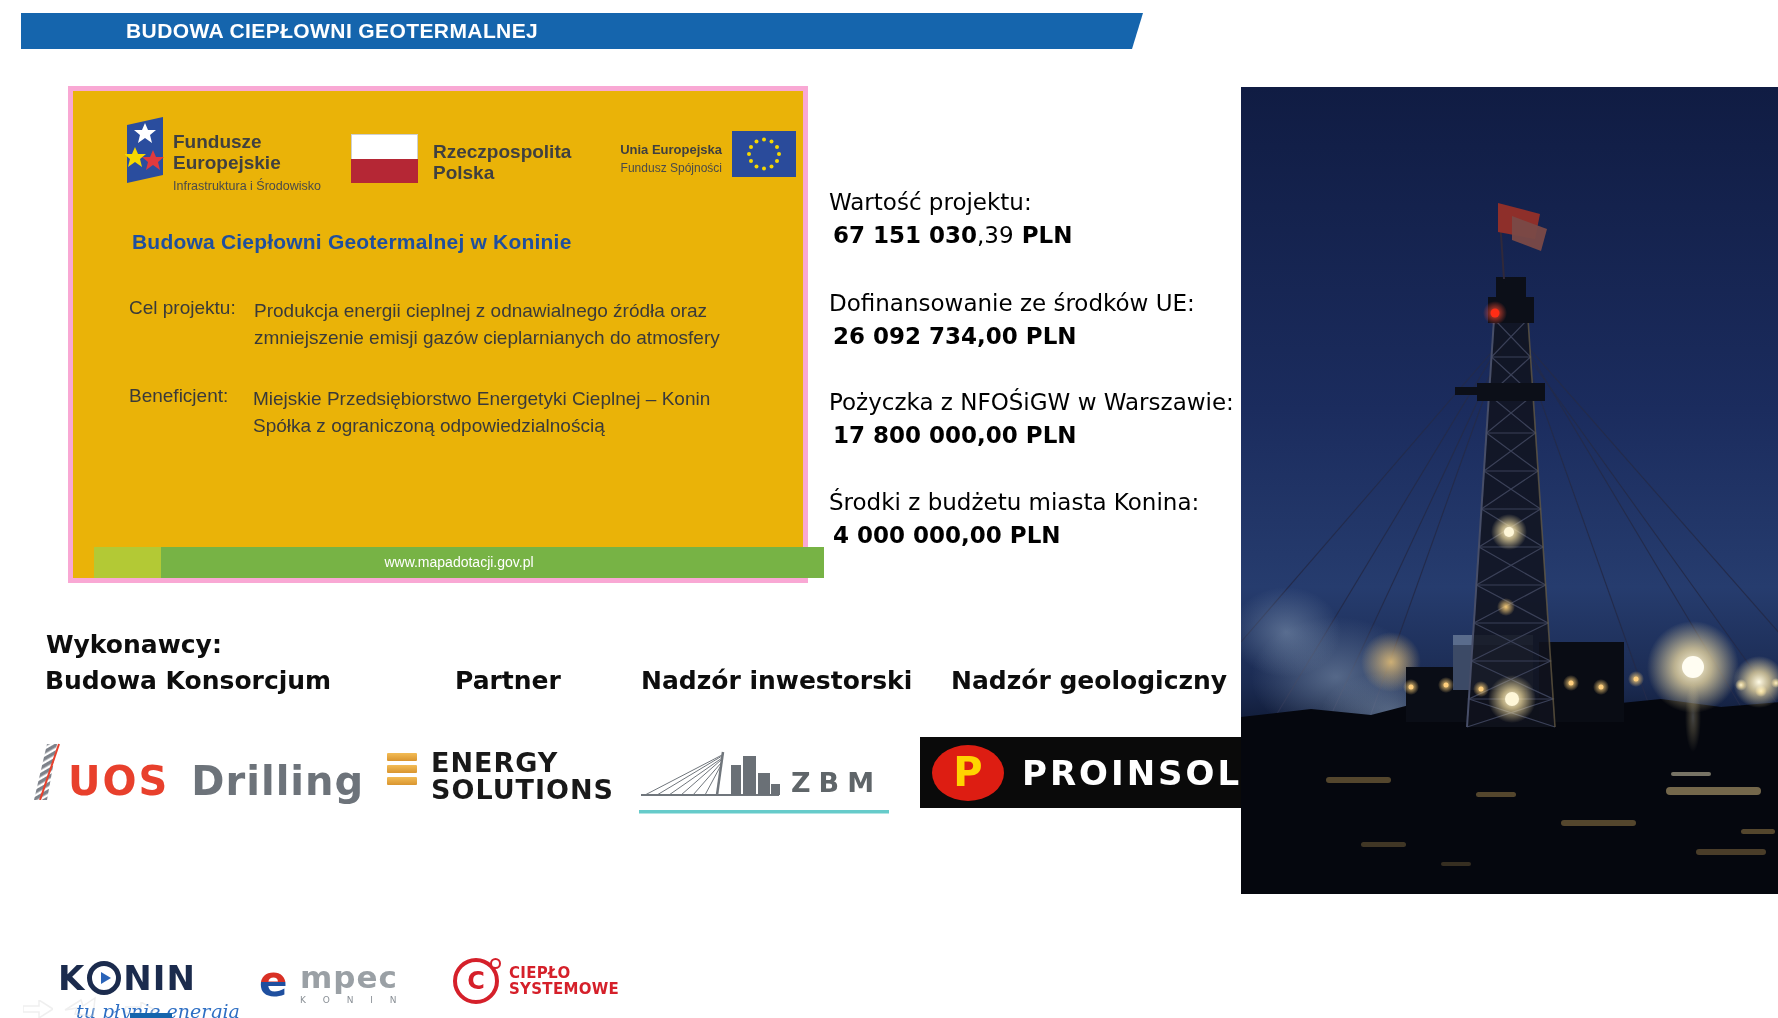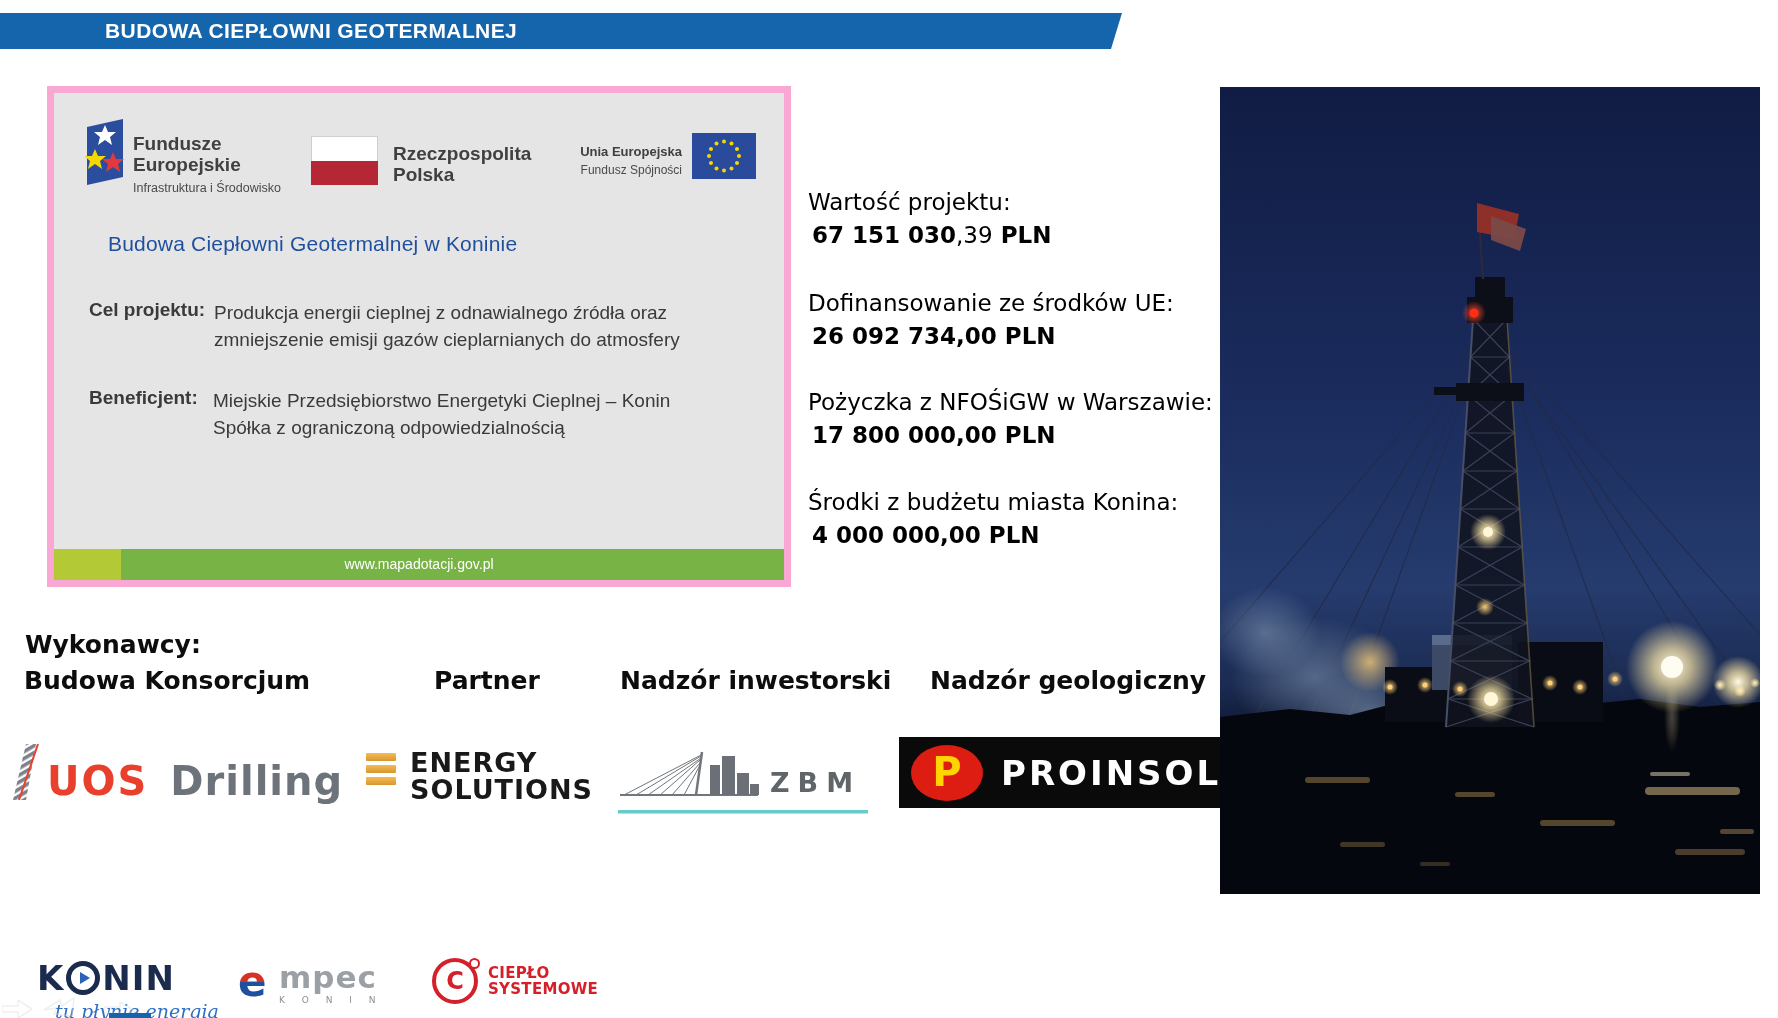--- a/index.html
+++ b/index.html
@@ -1,41 +1,41 @@
 <!DOCTYPE html>
 <html><head>
 <meta charset="utf-8">
 <style>
   html,body{margin:0;padding:0;background:#ffffff;}
   #slide{position:relative;width:1778px;height:1018px;background:#ffffff;overflow:hidden;
          font-family:"DejaVu Sans",sans-serif;color:#111;}
-  .abs{position:absolute;}
+  .abs{position:absolute;margin-left:21px;}
 
   
   #banner{left:0;top:13px;width:1122px;height:36px;background:#1565ad;
           clip-path:polygon(0 0,100% 0,calc(100% - 11px) 100%,0 100%);}
   #banner .t{position:absolute;left:105px;top:0;line-height:36px;color:#fff;
              font-size:21px;font-weight:600;letter-spacing:.4px;font-family:"Liberation Sans",sans-serif;}
 
   
-  #poster{left:47px;top:86px;width:730px;height:487px;background:#e5e5e5;border:7px solid #f9a8d4;
+  #poster{left:47px;top:86px;width:730px;height:487px;background:#eab308;border:5px solid #f9a8d4;
           font-family:"Liberation Sans",sans-serif;color:#3d3d3d;}
   .fe-flag{left:31px;top:26px;}
   .fe-text{left:79px;top:40px;line-height:21px;font-size:19px;font-weight:bold;color:#404040;}
   .fe-text .sub{font-size:12.5px;font-weight:normal;margin-top:3px;color:#4a4a4a;}
   .pl-flag{left:257px;top:43px;width:67px;height:48px;}
   .pl-flag .w{height:24px;background:#fff;border:1px solid #cfcfcf;border-bottom:none;}
   .pl-flag .r{height:24px;background:#b52735;}
   .pl-text{left:339px;top:50px;line-height:21px;font-size:19px;font-weight:bold;color:#404040;}
   .eu-text{left:420px;top:49px;width:208px;text-align:right;color:#404040;}
   .eu-text .l1{font-size:13px;font-weight:bold;line-height:20px;}
   .eu-text .l2{font-size:12px;line-height:16px;color:#4a4a4a;}
   .eu-flag{left:638px;top:40px;}
-  .poster-title{left:54px;top:139px;font-size:21px;font-weight:normal;color:#1f4f9f;letter-spacing:.2px;}
-  .prow-label{font-size:19px;font-weight:bold;color:#3a3a3a;}
+  .poster-title{left:38px;top:139px;font-size:21px;font-weight:bold;color:#1f4f9f;letter-spacing:.2px;}
+  .prow-label{font-size:19px;font-weight:normal;color:#3a3a3a;}
   .prow-val{font-size:19px;line-height:27px;color:#3a3a3a;}
   #goal-label{left:35px;top:206px;}
   #goal-val{left:160px;top:206px;}
   #ben-label{left:35px;top:294px;}
   #ben-val{left:159px;top:294px;}
   #poster-footer{left:0;bottom:0;width:100%;height:31px;background:#77b345;}
   #poster-footer .lite{position:absolute;left:0;top:0;width:67px;height:31px;background:#b3c935;}
   #poster-footer .u{position:absolute;left:0;top:0;width:100%;text-align:center;line-height:31px;
                     color:#fff;font-size:14px;font-weight:normal;}
 

